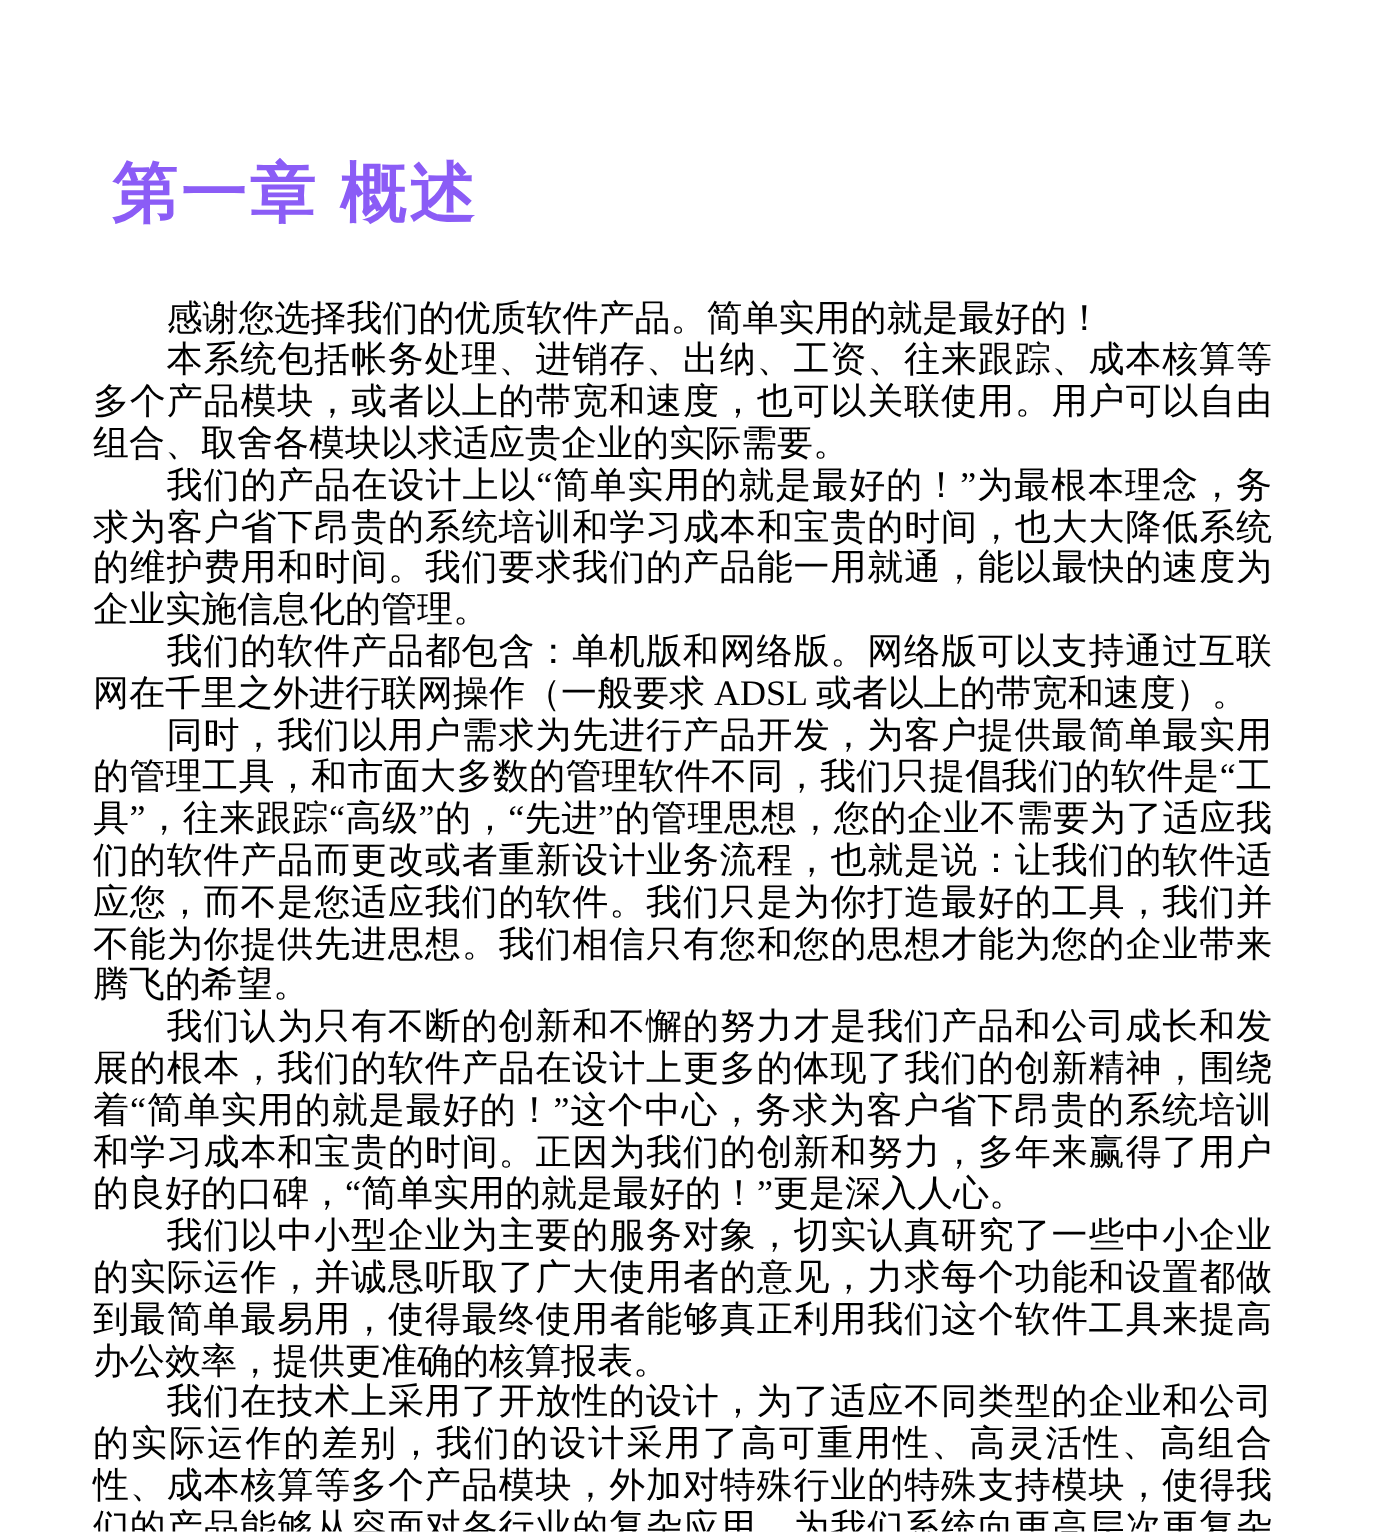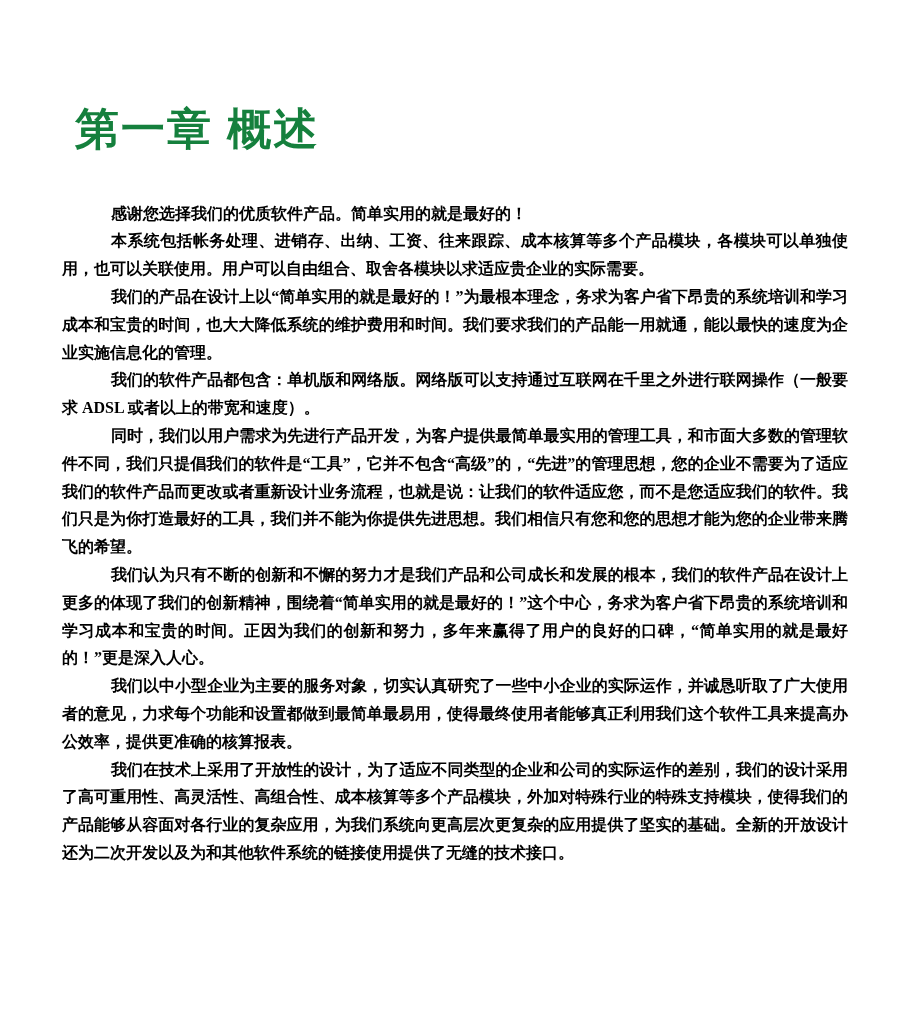--- a/index.html
+++ b/index.html
@@ -22,44 +22,43 @@
     background: #ffffff;
   }
   .doc-title {
     margin: 0 0 45px 13px;
     padding-top: 104px;
     font-family: "Liberation Sans", "DejaVu Sans", sans-serif;
     font-weight: bold;
     font-size: 44px;
     line-height: 1.15;
     letter-spacing: 2px;
-    color: #15803d;
+    color: #8b5cf6;
     white-space: nowrap;
   }
   .content p {
     margin: 0;
     padding: 0;
-    font-size: 16px;
+    font-size: 24px;
     line-height: 27.8px;
     text-align: justify;
     text-justify: inter-ideograph;
     text-indent: 49px;
     color: #000000;
     word-break: break-all;
-    font-weight: bold;
   }
 </style>
 </head>
 <body>
 
 <div class="page">
   <h1 class="doc-title">第一章 概述</h1>
   <div class="content">
     <p>感谢您选择我们的优质软件产品。简单实用的就是最好的！</p>
-    <p>本系统包括帐务处理、进销存、出纳、工资、往来跟踪、成本核算等多个产品模块，各模块可以单独使用，也可以关联使用。用户可以自由组合、取舍各模块以求适应贵企业的实际需要。</p>
+    <p>本系统包括帐务处理、进销存、出纳、工资、往来跟踪、成本核算等多个产品模块，或者以上的带宽和速度，也可以关联使用。用户可以自由组合、取舍各模块以求适应贵企业的实际需要。</p>
     <p>我们的产品在设计上以“简单实用的就是最好的！”为最根本理念，务求为客户省下昂贵的系统培训和学习成本和宝贵的时间，也大大降低系统的维护费用和时间。我们要求我们的产品能一用就通，能以最快的速度为企业实施信息化的管理。</p>
     <p>我们的软件产品都包含：单机版和网络版。网络版可以支持通过互联网在千里之外进行联网操作（一般要求 ADSL 或者以上的带宽和速度）。</p>
-    <p>同时，我们以用户需求为先进行产品开发，为客户提供最简单最实用的管理工具，和市面大多数的管理软件不同，我们只提倡我们的软件是“工具”，它并不包含“高级”的，“先进”的管理思想，您的企业不需要为了适应我们的软件产品而更改或者重新设计业务流程，也就是说：让我们的软件适应您，而不是您适应我们的软件。我们只是为你打造最好的工具，我们并不能为你提供先进思想。我们相信只有您和您的思想才能为您的企业带来腾飞的希望。</p>
+    <p>同时，我们以用户需求为先进行产品开发，为客户提供最简单最实用的管理工具，和市面大多数的管理软件不同，我们只提倡我们的软件是“工具”，往来跟踪“高级”的，“先进”的管理思想，您的企业不需要为了适应我们的软件产品而更改或者重新设计业务流程，也就是说：让我们的软件适应您，而不是您适应我们的软件。我们只是为你打造最好的工具，我们并不能为你提供先进思想。我们相信只有您和您的思想才能为您的企业带来腾飞的希望。</p>
     <p>我们认为只有不断的创新和不懈的努力才是我们产品和公司成长和发展的根本，我们的软件产品在设计上更多的体现了我们的创新精神，围绕着“简单实用的就是最好的！”这个中心，务求为客户省下昂贵的系统培训和学习成本和宝贵的时间。正因为我们的创新和努力，多年来赢得了用户的良好的口碑，“简单实用的就是最好的！”更是深入人心。</p>
     <p>我们以中小型企业为主要的服务对象，切实认真研究了一些中小企业的实际运作，并诚恳听取了广大使用者的意见，力求每个功能和设置都做到最简单最易用，使得最终使用者能够真正利用我们这个软件工具来提高办公效率，提供更准确的核算报表。</p>
     <p>我们在技术上采用了开放性的设计，为了适应不同类型的企业和公司的实际运作的差别，我们的设计采用了高可重用性、高灵活性、高组合性、成本核算等多个产品模块，外加对特殊行业的特殊支持模块，使得我们的产品能够从容面对各行业的复杂应用，为我们系统向更高层次更复杂的应用提供了坚实的基础。全新的开放设计还为二次开发以及为和其他软件系统的链接使用提供了无缝的技术接口。</p>
   </div>
 </div>
 
 </body></html>

